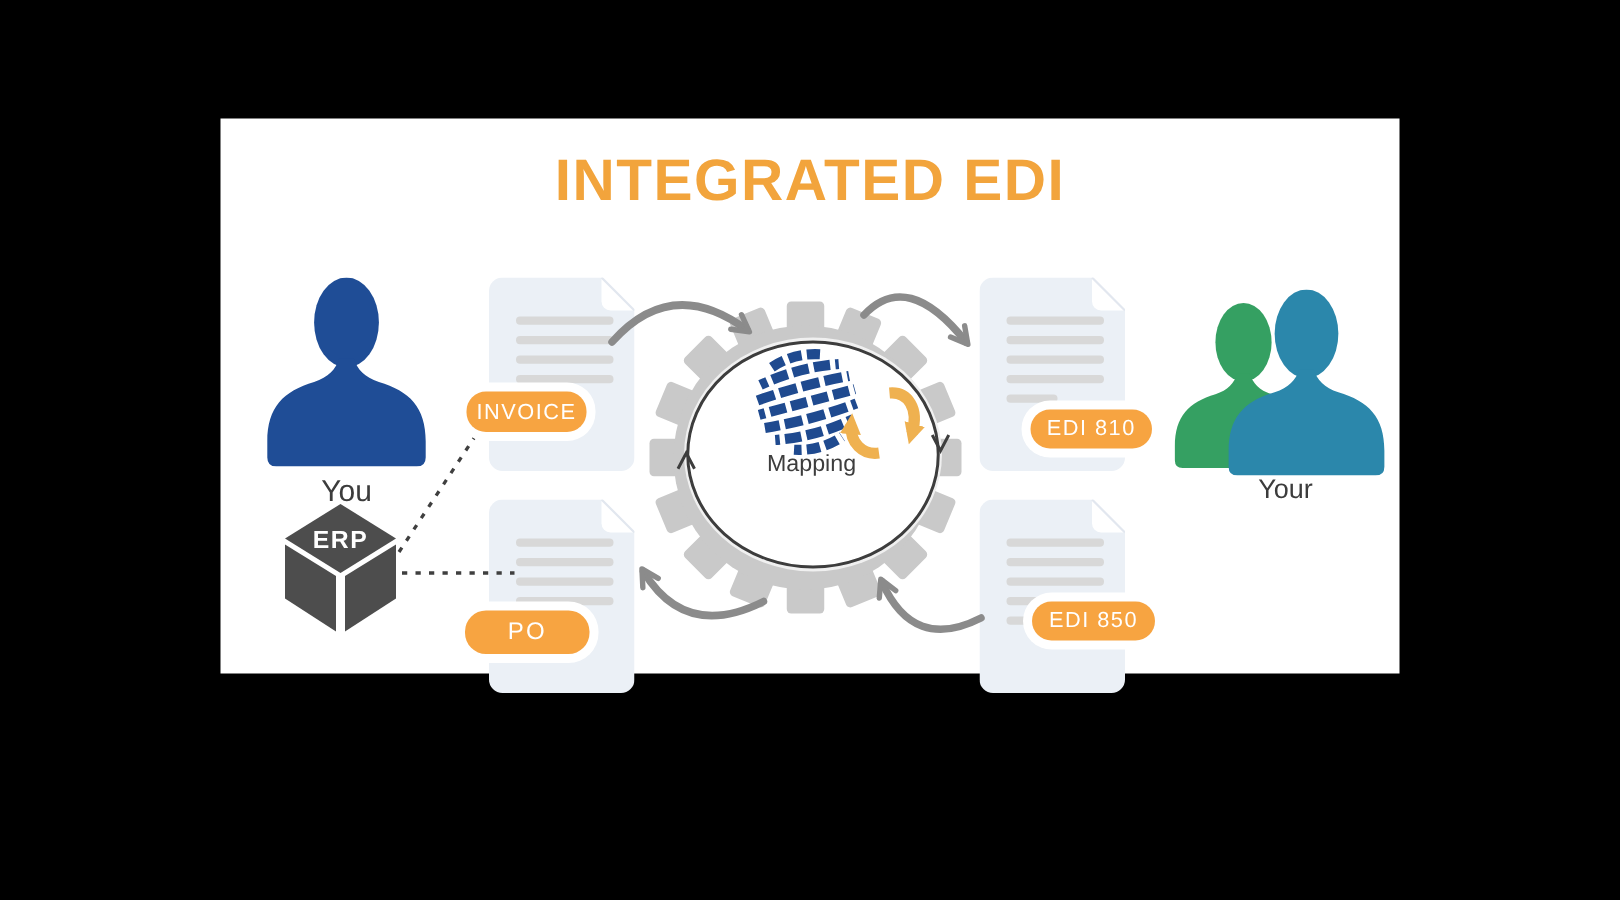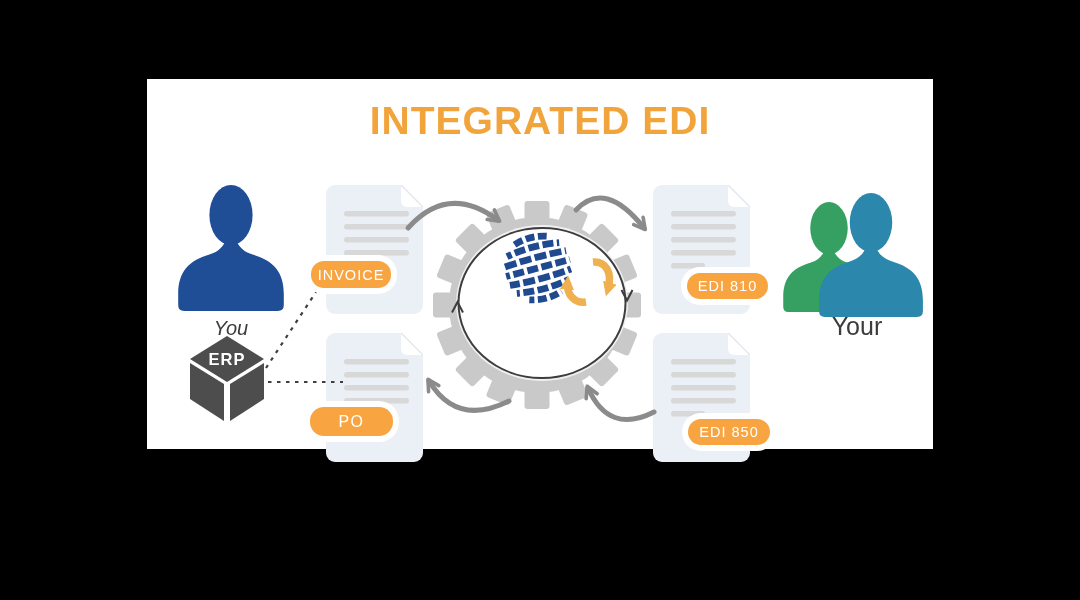--- a/index.html
+++ b/index.html
@@ -66,35 +66,35 @@
         <rect x="18" y="78" width="34" height="5.5" rx="2.7"></rect>
     </g>
   </svg>
 
   <svg class="abs" style="left:24px;top:106px" width="120" height="126" viewBox="0 0 100 105" preserveAspectRatio="none">
     <g fill="#1F4D96">
       <ellipse cx="50" cy="25" rx="18" ry="25"></ellipse>
       <path d="M6,100 V91 C6,72 15,63 32,58 C40,55.5 44,51 46,45 H54 C56,51 60,55.5 68,58 C85,63 94,72 94,91 V100 Q94,105 89,105 H11 Q6,105 6,100 Z"></path>
     </g>
   </svg>
-  <div class="abs caption" style="left:34px;top:238px;width:100px;font-size:20px;font-style:italic;">You</div>
+  <div class="abs caption" style="left:34px;top:238px;width:100px;font-size:20px;">You</div>
 
   <svg class="abs" style="left:630px;top:123px" width="104" height="110" viewBox="0 0 100 105" preserveAspectRatio="none">
     <g fill="#35A062">
       <ellipse cx="50" cy="25" rx="18" ry="25"></ellipse>
       <path d="M6,100 V91 C6,72 15,63 32,58 C40,55.5 44,51 46,45 H54 C56,51 60,55.5 68,58 C85,63 94,72 94,91 V100 Q94,105 89,105 H11 Q6,105 6,100 Z"></path>
     </g>
   </svg>
   <svg class="abs" style="left:665px;top:114px" width="118" height="124" viewBox="0 0 100 105" preserveAspectRatio="none">
     <g fill="#2B87AB">
       <ellipse cx="50" cy="25" rx="18" ry="25"></ellipse>
       <path d="M6,100 V91 C6,72 15,63 32,58 C40,55.5 44,51 46,45 H54 C56,51 60,55.5 68,58 C85,63 94,72 94,91 V100 Q94,105 89,105 H11 Q6,105 6,100 Z"></path>
     </g>
   </svg>
-  <div class="abs caption" style="left:610px;top:238px;width:200px;font-size:25px;line-height:18px;">
+  <div class="abs caption" style="left:610px;top:238px;width:200px;font-size:18px;line-height:18px;">
     <div>Your</div>
   </div>
 
   <svg class="abs" style="left:280px;top:116px" width="230" height="220" viewBox="0 0 230 220">
     <g fill="#C9C9C9">
       <rect x="97.5" y="6" width="25" height="30" rx="3" transform="rotate(0 110 110)"></rect>
       <rect x="97.5" y="6" width="25" height="30" rx="3" transform="rotate(22.5 110 110)"></rect>
       <rect x="97.5" y="6" width="25" height="30" rx="3" transform="rotate(45 110 110)"></rect>
       <rect x="97.5" y="6" width="25" height="30" rx="3" transform="rotate(67.5 110 110)"></rect>
       <rect x="97.5" y="6" width="25" height="30" rx="3" transform="rotate(90 110 110)"></rect>
@@ -128,20 +128,21 @@
       <path d="M159,107 C148,108.5 139.5,100 140.5,88" marker-end="url(#mOr)"></path>
       <path d="M166,67 C178,66 186,77 181,94" marker-end="url(#mOr)"></path>
     </g>
     <defs>
       <marker id="mOr" markerUnits="userSpaceOnUse" markerWidth="20" markerHeight="20" refX="6.5" refY="7" orient="auto">
         <path d="M0,0 L14,7 L0,14 Z" fill="#EFB150"></path>
       </marker>
     </defs>
   </svg>
   <div class="abs gear-text">
+    <div>Mapping</div>
   </div>
 
   <svg class="abs" style="left:0;top:0" width="786" height="442" viewBox="0 0 786 442">
     <defs>
       <marker id="mGray" markerUnits="userSpaceOnUse" markerWidth="22" markerHeight="22" refX="12" refY="8" orient="auto">
         <path d="M3,2 L14,8 L3,14" fill="none" stroke="#8B8B8B" stroke-width="3.6" stroke-linecap="round" stroke-linejoin="round"></path>
       </marker>
     </defs>
     <g stroke="#3F3F3F" stroke-width="2.2" stroke-dasharray="3.5 5.5" fill="none">
       <path d="M119,289 L169,213"></path>
@@ -160,15 +161,15 @@
       <path d="M40,4 L77,27 L40,50 L3,27 Z"></path>
       <path d="M3,31 L37,52 L37,89 L3,67 Z"></path>
       <path d="M77,31 L43,52 L43,89 L77,67 Z"></path>
     </g>
     <text x="40" y="33" text-anchor="middle" font-size="16.5" font-weight="bold" letter-spacing="1" fill="#fff">ERP</text>
   </svg>
 
   <div class="abs pill" style="left:164px;top:182px;width:80px;height:27px;">INVOICE</div>
   <div class="abs pill" style="left:163px;top:328px;width:83px;height:29px;border-radius:14px;font-size:16px;letter-spacing:1.5px;">PO</div>
   <div class="abs pill" style="left:540px;top:194px;width:81px;height:26px;text-align:center;">EDI 810</div>
-  <div class="abs pill" style="left:541px;top:340px;width:82px;height:26px;">EDI 850</div>
+  <div class="abs pill" style="left:541px;top:322px;width:82px;height:26px;">EDI 850</div>
 
 </div>
 
 </body></html>

